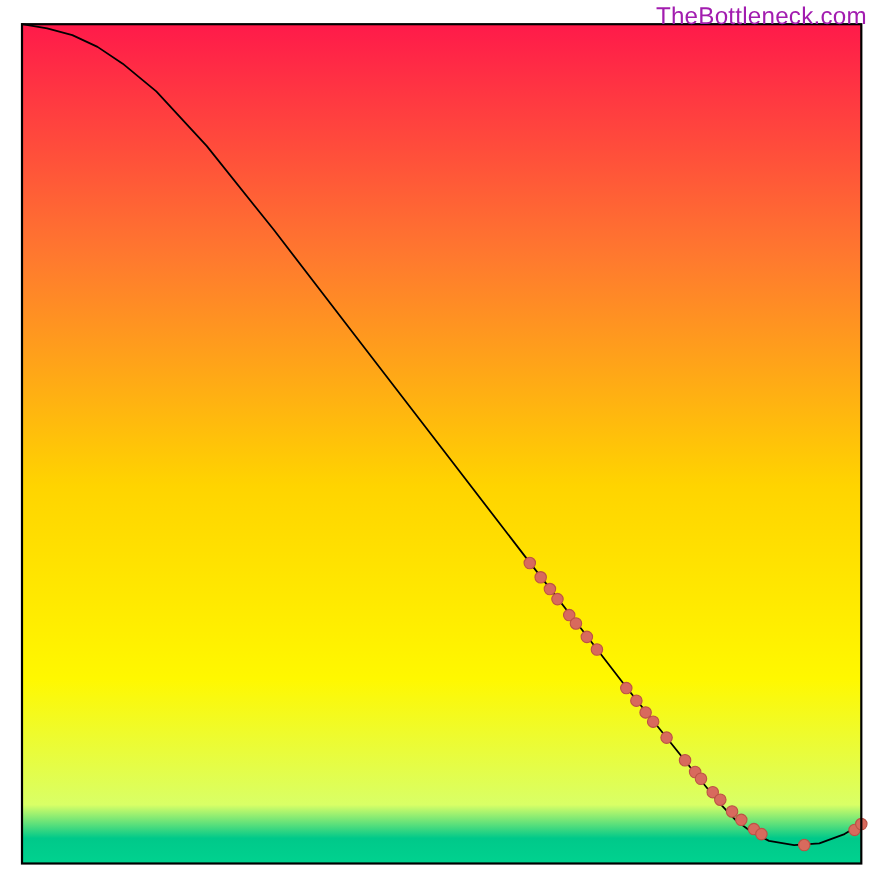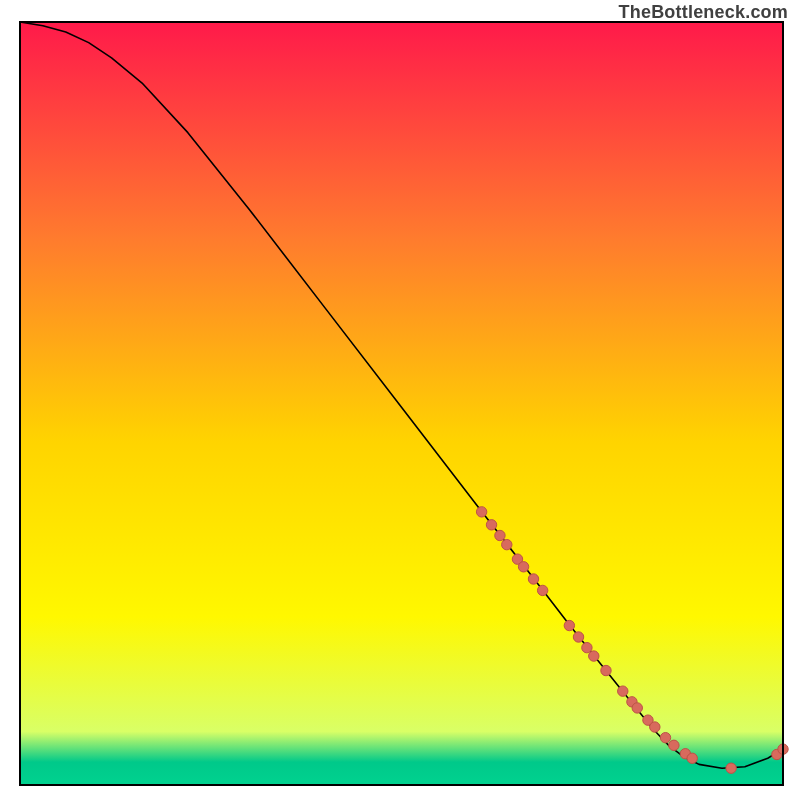--- a/index.html
+++ b/index.html
@@ -13,23 +13,23 @@
   .wrap {
     position: relative;
     width: 800px;
     height: 800px;
   }
   .watermark {
     position: absolute;
     top: 2px;
     right: 12px;
     font-family: Arial, Helvetica, sans-serif;
-    font-size: 18px;
-    font-weight: 700;
-    color: #404040;
+    font-size: 22px;
+    font-weight: 400;
+    color: #a21caf;
     letter-spacing: 0.2px;
   }
   svg { display: block; }
 </style>
 </head>
 <body>
 <div class="wrap">
 
 <span class="watermark">TheBottleneck.com</span>
 

